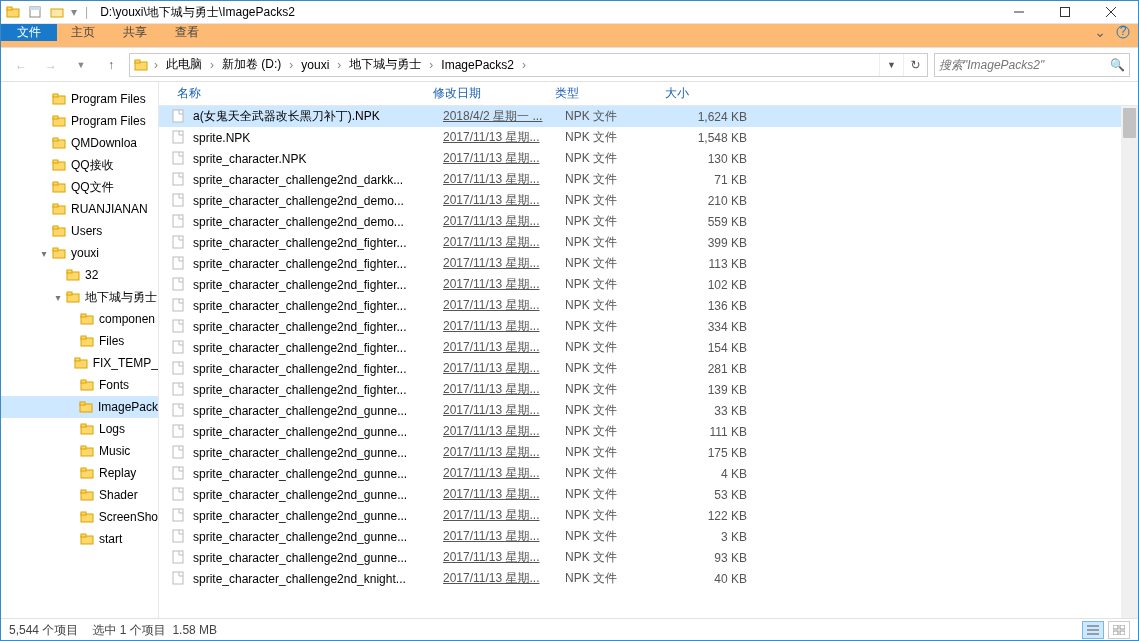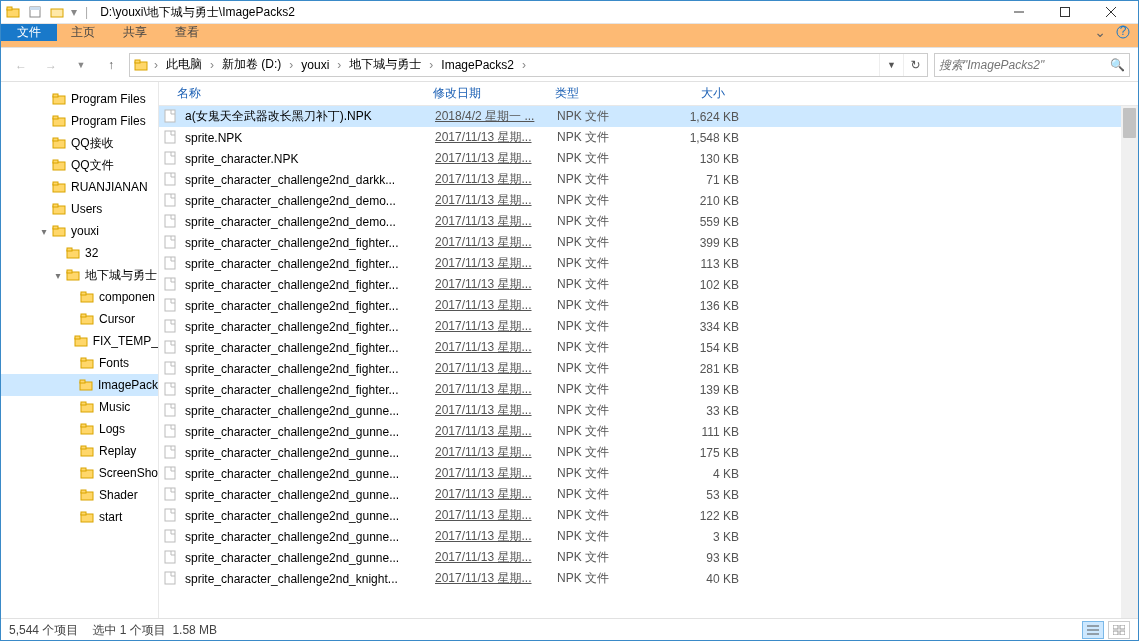--- a/index.html
+++ b/index.html
@@ -32,23 +32,23 @@
 .tree .row.sel { background:#cde8ff; }
 .tree .row .sp { display:inline-block; }
 .tree .row .exp { width:14px; display:inline-flex; justify-content:center; color:#777; font-size:10px; }
 .tree .row .fico { width:16px; height:16px; margin-right:4px; display:inline-flex; align-items:center; justify-content:center; }
 .list { flex:1; position:relative; overflow:hidden; }
 .list-head { display:flex; height:24px; align-items:center; border-bottom:1px solid #e8e8e8; color:#1a5fb4; padding-left:12px; }
 .list-head .col { padding:0 6px; }
 .col-name { width:256px; }
 .col-date { width:122px; }
 .col-type { width:110px; }
-.col-size { width:72px; text-align:right; }
+.col-size { width:72px; text-align:left; }
 .list-body { overflow:hidden; }
-.list-row { display:flex; height:21px; align-items:center; padding-left:4px; }
+.list-row { display:flex; height:21px; align-items:center; padding-left:12px; }
 .list-row.sel { background:#cde8ff; }
 .list-row .fico { width:16px; height:16px; margin-right:6px; flex-shrink:0; }
 .list-row .c-name { width:250px; white-space:nowrap; overflow:hidden; text-overflow:ellipsis; }
 .list-row .c-date { width:122px; color:#555; white-space:nowrap; overflow:hidden;text-decoration:underline; }
 .list-row .c-type { width:110px; color:#555; }
 .list-row .c-size { width:72px; text-align:right; color:#555; }
 .vscroll { position:absolute; right:0; top:24px; bottom:0; width:17px; background:#f0f0f0; }
 .vscroll .thumb { position:absolute; left:2px; right:2px; top:2px; height:30px; background:#c2c2c2; border-radius:1px; }
 .status { height:23px; border-top:1px solid #e1e1e1; display:flex; align-items:center; padding:0 8px; color:#444; gap:14px; }
 .status .st-right { margin-left:auto; display:flex; gap:4px; align-items:center; }
@@ -182,20 +182,31 @@
       </div>
       <div class="row">
         <span class="sp" style="width:32px"></span>
         <span class="exp"></span>
         <span class="fico">
           <svg width="14" height="14">
             <rect x="1" y="4" width="12" height="8" fill="#ffd76a" stroke="#d9a400"></rect>
             <rect x="1" y="2" width="5" height="3" fill="#ffd76a" stroke="#d9a400"></rect>
           </svg>
         </span>
+        <span>QMDownloa</span>
+      </div>
+      <div class="row">
+        <span class="sp" style="width:32px"></span>
+        <span class="exp"></span>
+        <span class="fico">
+          <svg width="14" height="14">
+            <rect x="1" y="4" width="12" height="8" fill="#ffd76a" stroke="#d9a400"></rect>
+            <rect x="1" y="2" width="5" height="3" fill="#ffd76a" stroke="#d9a400"></rect>
+          </svg>
+        </span>
         <span>QQ接收</span>
       </div>
       <div class="row">
         <span class="sp" style="width:32px"></span>
         <span class="exp"></span>
         <span class="fico">
           <svg width="14" height="14">
             <rect x="1" y="4" width="12" height="8" fill="#ffd76a" stroke="#d9a400"></rect>
             <rect x="1" y="2" width="5" height="3" fill="#ffd76a" stroke="#d9a400"></rect>
           </svg>
@@ -270,21 +281,21 @@
       </div>
       <div class="row">
         <span class="sp" style="width:60px"></span>
         <span class="exp"></span>
         <span class="fico">
           <svg width="14" height="14">
             <rect x="1" y="4" width="12" height="8" fill="#ffd76a" stroke="#d9a400"></rect>
             <rect x="1" y="2" width="5" height="3" fill="#ffd76a" stroke="#d9a400"></rect>
           </svg>
         </span>
-        <span>Cursor</span>
+        <span>Files</span>
       </div>
       <div class="row">
         <span class="sp" style="width:60px"></span>
         <span class="exp"></span>
         <span class="fico">
           <svg width="14" height="14">
             <rect x="1" y="4" width="12" height="8" fill="#ffd76a" stroke="#d9a400"></rect>
             <rect x="1" y="2" width="5" height="3" fill="#ffd76a" stroke="#d9a400"></rect>
           </svg>
         </span>
@@ -314,65 +325,65 @@
       </div>
       <div class="row">
         <span class="sp" style="width:60px"></span>
         <span class="exp"></span>
         <span class="fico">
           <svg width="14" height="14">
             <rect x="1" y="4" width="12" height="8" fill="#ffd76a" stroke="#d9a400"></rect>
             <rect x="1" y="2" width="5" height="3" fill="#ffd76a" stroke="#d9a400"></rect>
           </svg>
         </span>
+        <span>Logs</span>
+      </div>
+      <div class="row">
+        <span class="sp" style="width:60px"></span>
+        <span class="exp"></span>
+        <span class="fico">
+          <svg width="14" height="14">
+            <rect x="1" y="4" width="12" height="8" fill="#ffd76a" stroke="#d9a400"></rect>
+            <rect x="1" y="2" width="5" height="3" fill="#ffd76a" stroke="#d9a400"></rect>
+          </svg>
+        </span>
         <span>Music</span>
       </div>
       <div class="row">
         <span class="sp" style="width:60px"></span>
         <span class="exp"></span>
         <span class="fico">
           <svg width="14" height="14">
             <rect x="1" y="4" width="12" height="8" fill="#ffd76a" stroke="#d9a400"></rect>
             <rect x="1" y="2" width="5" height="3" fill="#ffd76a" stroke="#d9a400"></rect>
           </svg>
         </span>
-        <span>Logs</span>
-      </div>
-      <div class="row">
-        <span class="sp" style="width:60px"></span>
-        <span class="exp"></span>
-        <span class="fico">
-          <svg width="14" height="14">
-            <rect x="1" y="4" width="12" height="8" fill="#ffd76a" stroke="#d9a400"></rect>
-            <rect x="1" y="2" width="5" height="3" fill="#ffd76a" stroke="#d9a400"></rect>
-          </svg>
-        </span>
         <span>Replay</span>
       </div>
       <div class="row">
         <span class="sp" style="width:60px"></span>
         <span class="exp"></span>
         <span class="fico">
           <svg width="14" height="14">
             <rect x="1" y="4" width="12" height="8" fill="#ffd76a" stroke="#d9a400"></rect>
             <rect x="1" y="2" width="5" height="3" fill="#ffd76a" stroke="#d9a400"></rect>
           </svg>
         </span>
+        <span>Shader</span>
+      </div>
+      <div class="row">
+        <span class="sp" style="width:60px"></span>
+        <span class="exp"></span>
+        <span class="fico">
+          <svg width="14" height="14">
+            <rect x="1" y="4" width="12" height="8" fill="#ffd76a" stroke="#d9a400"></rect>
+            <rect x="1" y="2" width="5" height="3" fill="#ffd76a" stroke="#d9a400"></rect>
+          </svg>
+        </span>
         <span>ScreenSho</span>
-      </div>
-      <div class="row">
-        <span class="sp" style="width:60px"></span>
-        <span class="exp"></span>
-        <span class="fico">
-          <svg width="14" height="14">
-            <rect x="1" y="4" width="12" height="8" fill="#ffd76a" stroke="#d9a400"></rect>
-            <rect x="1" y="2" width="5" height="3" fill="#ffd76a" stroke="#d9a400"></rect>
-          </svg>
-        </span>
-        <span>Shader</span>
       </div>
       <div class="row">
         <span class="sp" style="width:60px"></span>
         <span class="exp"></span>
         <span class="fico">
           <svg width="14" height="14">
             <rect x="1" y="4" width="12" height="8" fill="#ffd76a" stroke="#d9a400"></rect>
             <rect x="1" y="2" width="5" height="3" fill="#ffd76a" stroke="#d9a400"></rect>
           </svg>
         </span>

